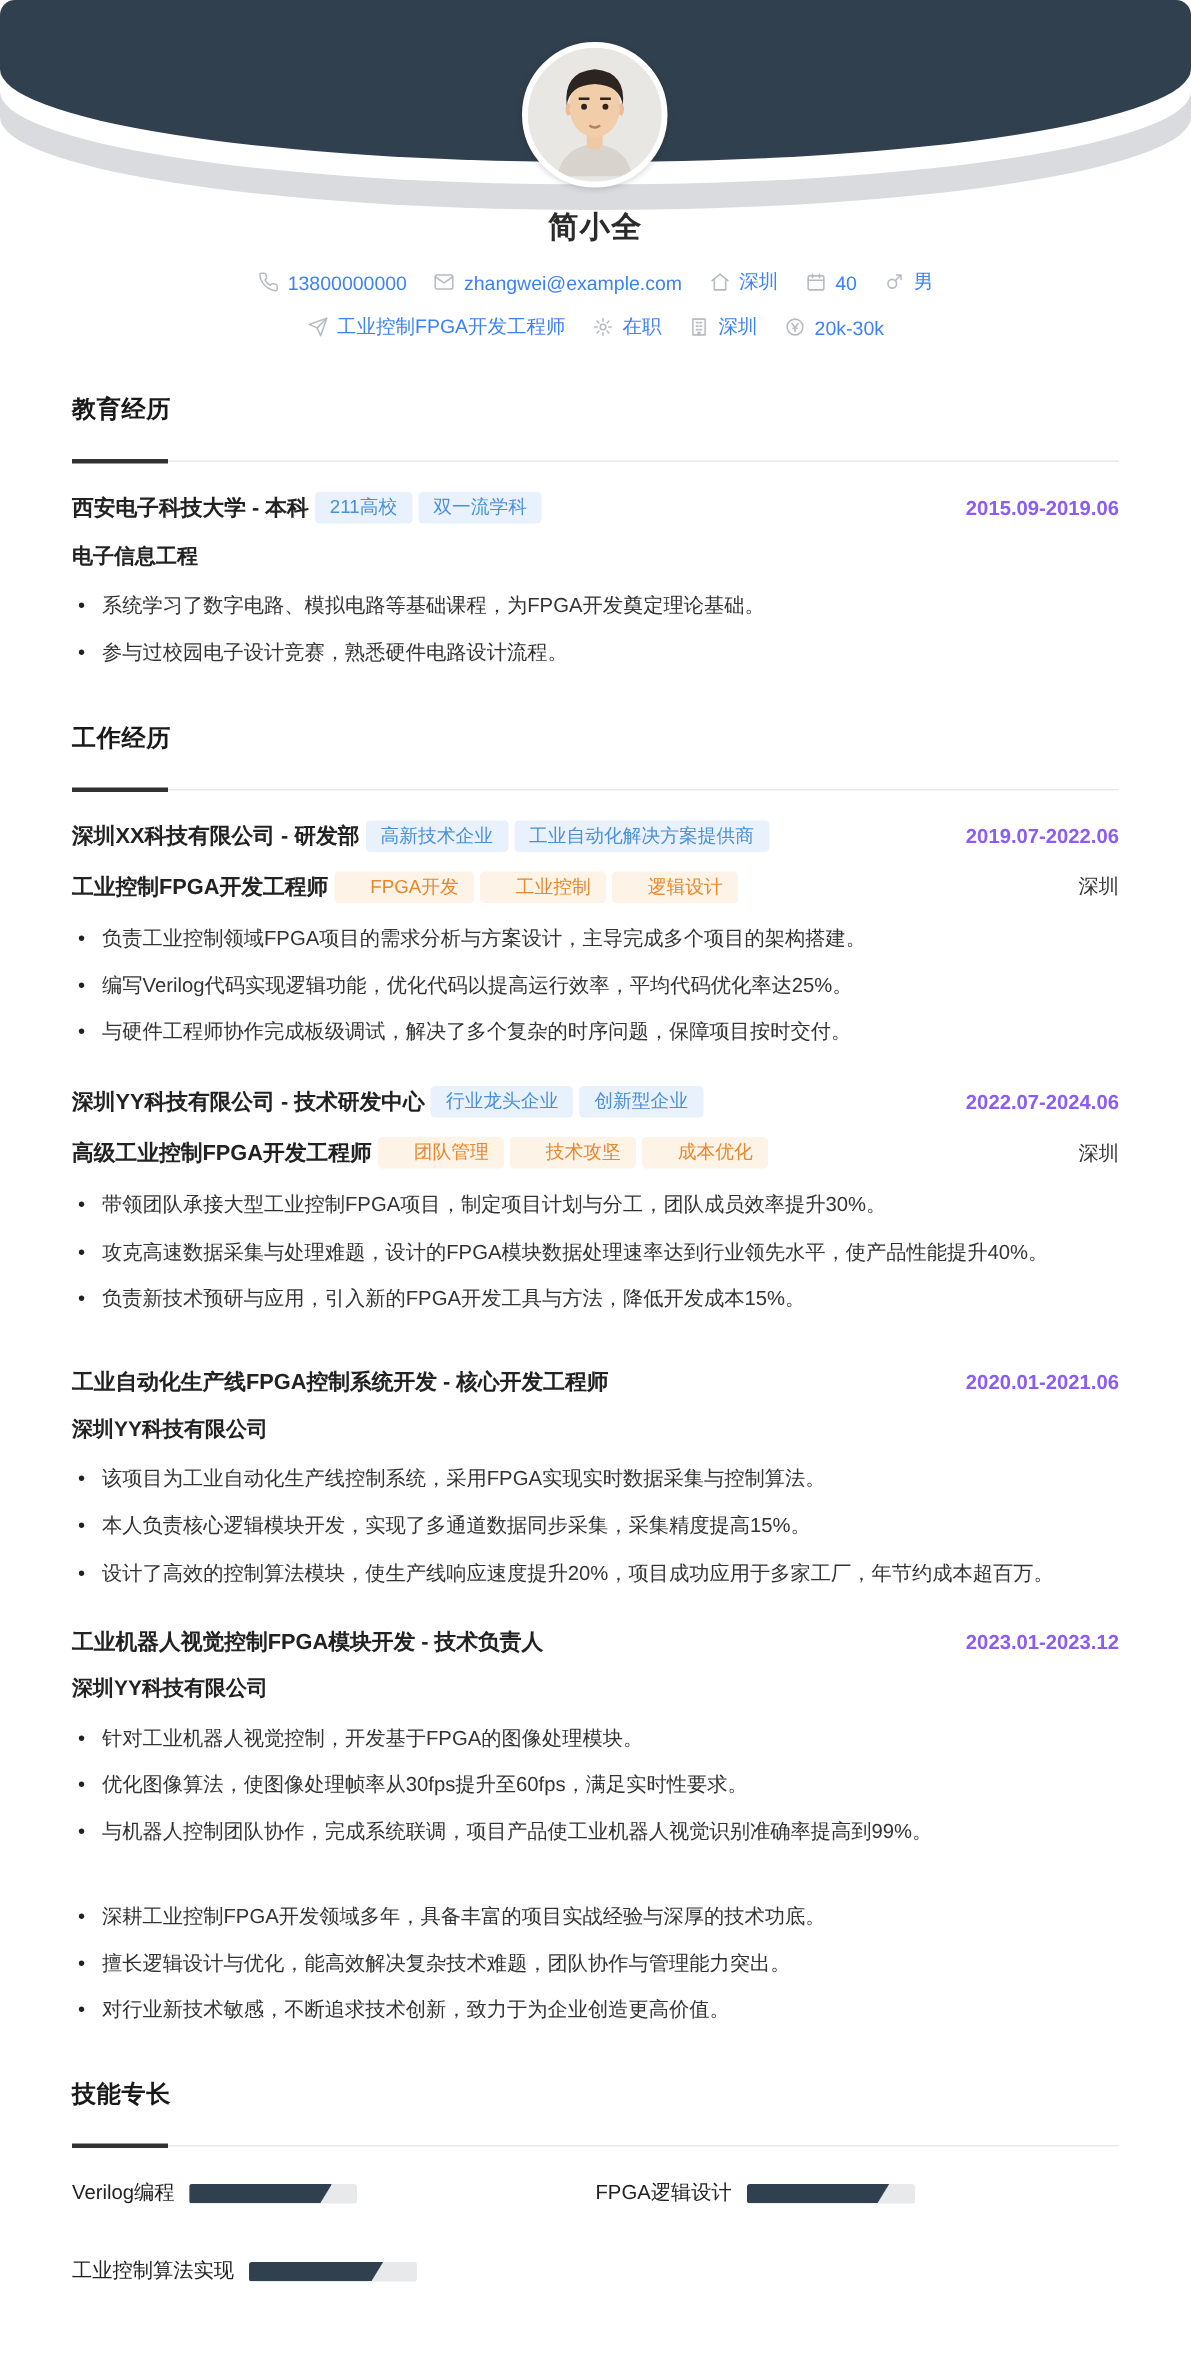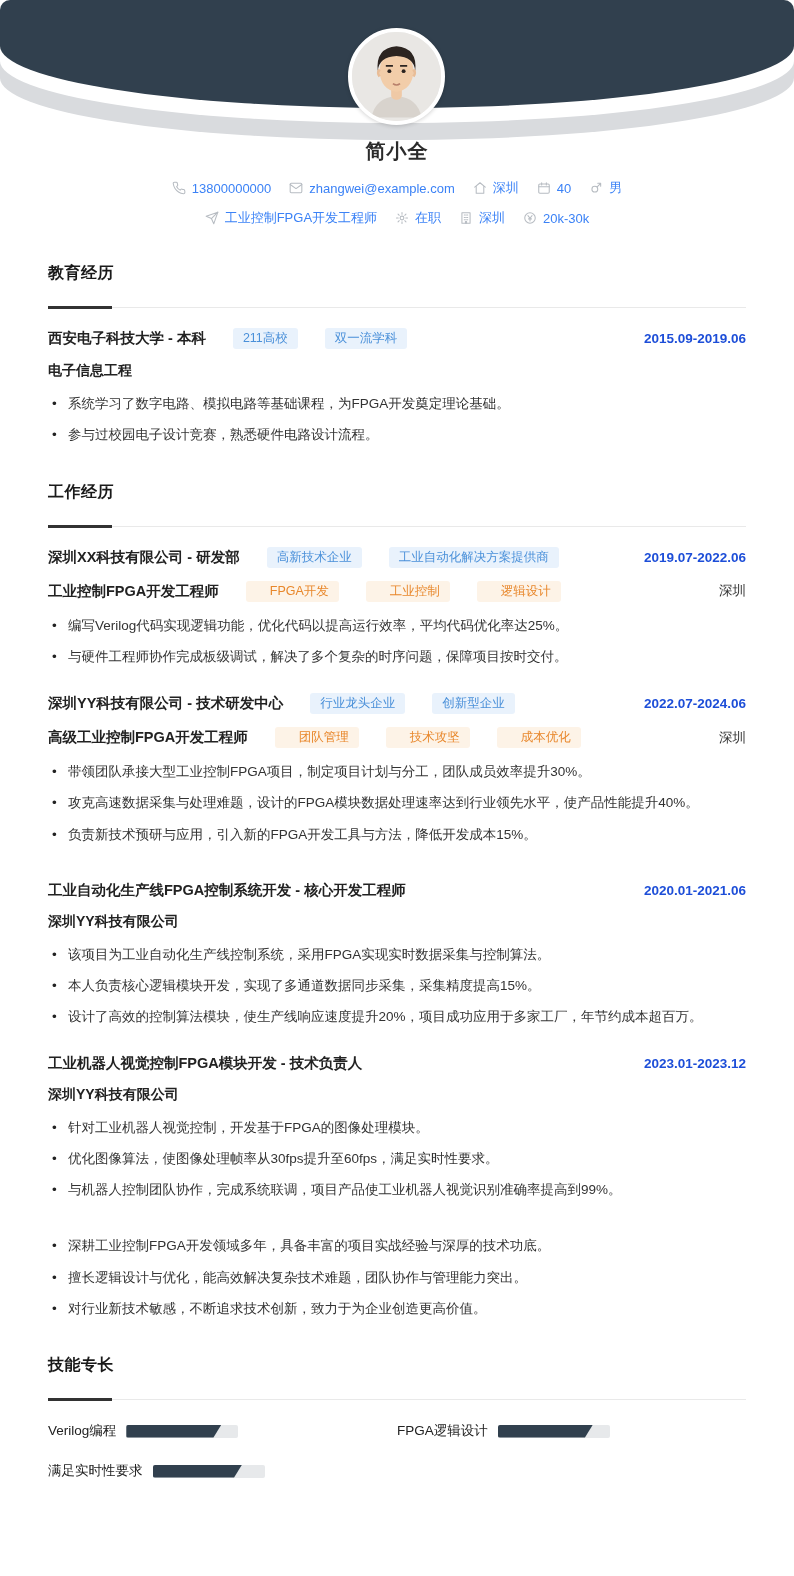--- a/index.html
+++ b/index.html
@@ -38,36 +38,36 @@
   .sec-title {
     position:relative; font-size:16px; font-weight:bold; color:#191919;
     padding-bottom:23px; border-bottom:1px solid #e9e9e9; letter-spacing:.5px;
   }
   .sec-title::after {
     content:""; position:absolute; left:0; bottom:-2px; width:64px; height:3px; background:#323232;
   }
 
   .item { margin-top:20px; }
   .item-head { display:flex; justify-content:space-between; align-items:center; }
-  .item-left { display:flex; align-items:center; gap:27px; flex-wrap:wrap; }
+  .item-left { display:flex; align-items:center; gap:4px; flex-wrap:wrap; }
   .item-title { font-size:14.5px; font-weight:bold; color:#222; }
-  .item-date { font-size:13.5px; font-weight:bold; color:#1d4ed8; white-space:nowrap; }
+  .item-date { font-size:13.5px; font-weight:bold; color:#8b5cf6; white-space:nowrap; }
   .item-loc  { font-size:13.5px; color:#333; white-space:nowrap; }
   .item-sub  { margin-top:13px; font-size:14px; font-weight:bold; color:#222; }
 
   .tag { display:inline-block; font-size:12.5px; padding:3px 10px; border-radius:3px; line-height:1.2; }
   .tag.blue   { color:#4a90d9; background:#e9f2fc; }
   .tag.orange { color:#e8872b; background:#fdf3e7;padding-left:24px; }
 
   ul.blist { list-style:none; margin-top:14px; }
   ul.blist li { position:relative; padding-left:20px; font-size:13.5px; color:#333; line-height:1.5; margin-bottom:11px; }
   ul.blist li::before { content:"\2022"; position:absolute; left:4px; top:0; color:#222; }
 
   
-  .skills-grid { display:grid; grid-template-columns:1fr 1fr; row-gap:22px; margin-top:22px; }
+  .skills-grid { display:grid; grid-template-columns:1fr 1fr; row-gap:34px; margin-top:22px; }
   .skill { display:flex; align-items:center; gap:10px; }
   .skill-name { font-size:13.5px; color:#222; white-space:nowrap; }
   .skill-track { position:relative; width:112px; height:13px; background:#e7e9eb; border-radius:2px; overflow:hidden; }
   .skill-fill { position:absolute; left:0; top:0; height:100%; background:#31404e;
                 clip-path:polygon(0 0, 100% 0, calc(100% - 8px) 100%, 0 100%); }
 </style>
 </head>
 <body>
 
 <div class="page">
@@ -216,20 +216,21 @@
         <div class="item-head" style="margin-top:13px;">
           <div class="item-left">
             <span class="item-title">工业控制FPGA开发工程师</span>
             <span class="tag orange">FPGA开发</span>
             <span class="tag orange">工业控制</span>
             <span class="tag orange">逻辑设计</span>
           </div>
           <span class="item-loc">深圳</span>
         </div>
         <ul class="blist">
+          <li>负责工业控制领域FPGA项目的需求分析与方案设计，主导完成多个项目的架构搭建。</li>
           <li>编写Verilog代码实现逻辑功能，优化代码以提高运行效率，平均代码优化率达25%。</li>
           <li>与硬件工程师协作完成板级调试，解决了多个复杂的时序问题，保障项目按时交付。</li>
         </ul>
       </div>
 
       <div class="item" style="margin-top:26px;">
         <div class="item-head">
           <div class="item-left">
             <span class="item-title">深圳YY科技有限公司 - 技术研发中心</span>
             <span class="tag blue">行业龙头企业</span>
@@ -300,21 +301,21 @@
               <span class="skill-fill" style="width: 85%;"></span>
             </span>
         </div>
         <div class="skill">
           <span class="skill-name">FPGA逻辑设计</span>
           <span class="skill-track">
               <span class="skill-fill" style="width: 85%;"></span>
             </span>
         </div>
         <div class="skill">
-          <span class="skill-name">满足实时性要求</span>
+          <span class="skill-name">工业控制算法实现</span>
           <span class="skill-track">
               <span class="skill-fill" style="width: 80%;"></span>
             </span>
         </div>
       </div>
     </section>
 
   </div>
 </div>
 

